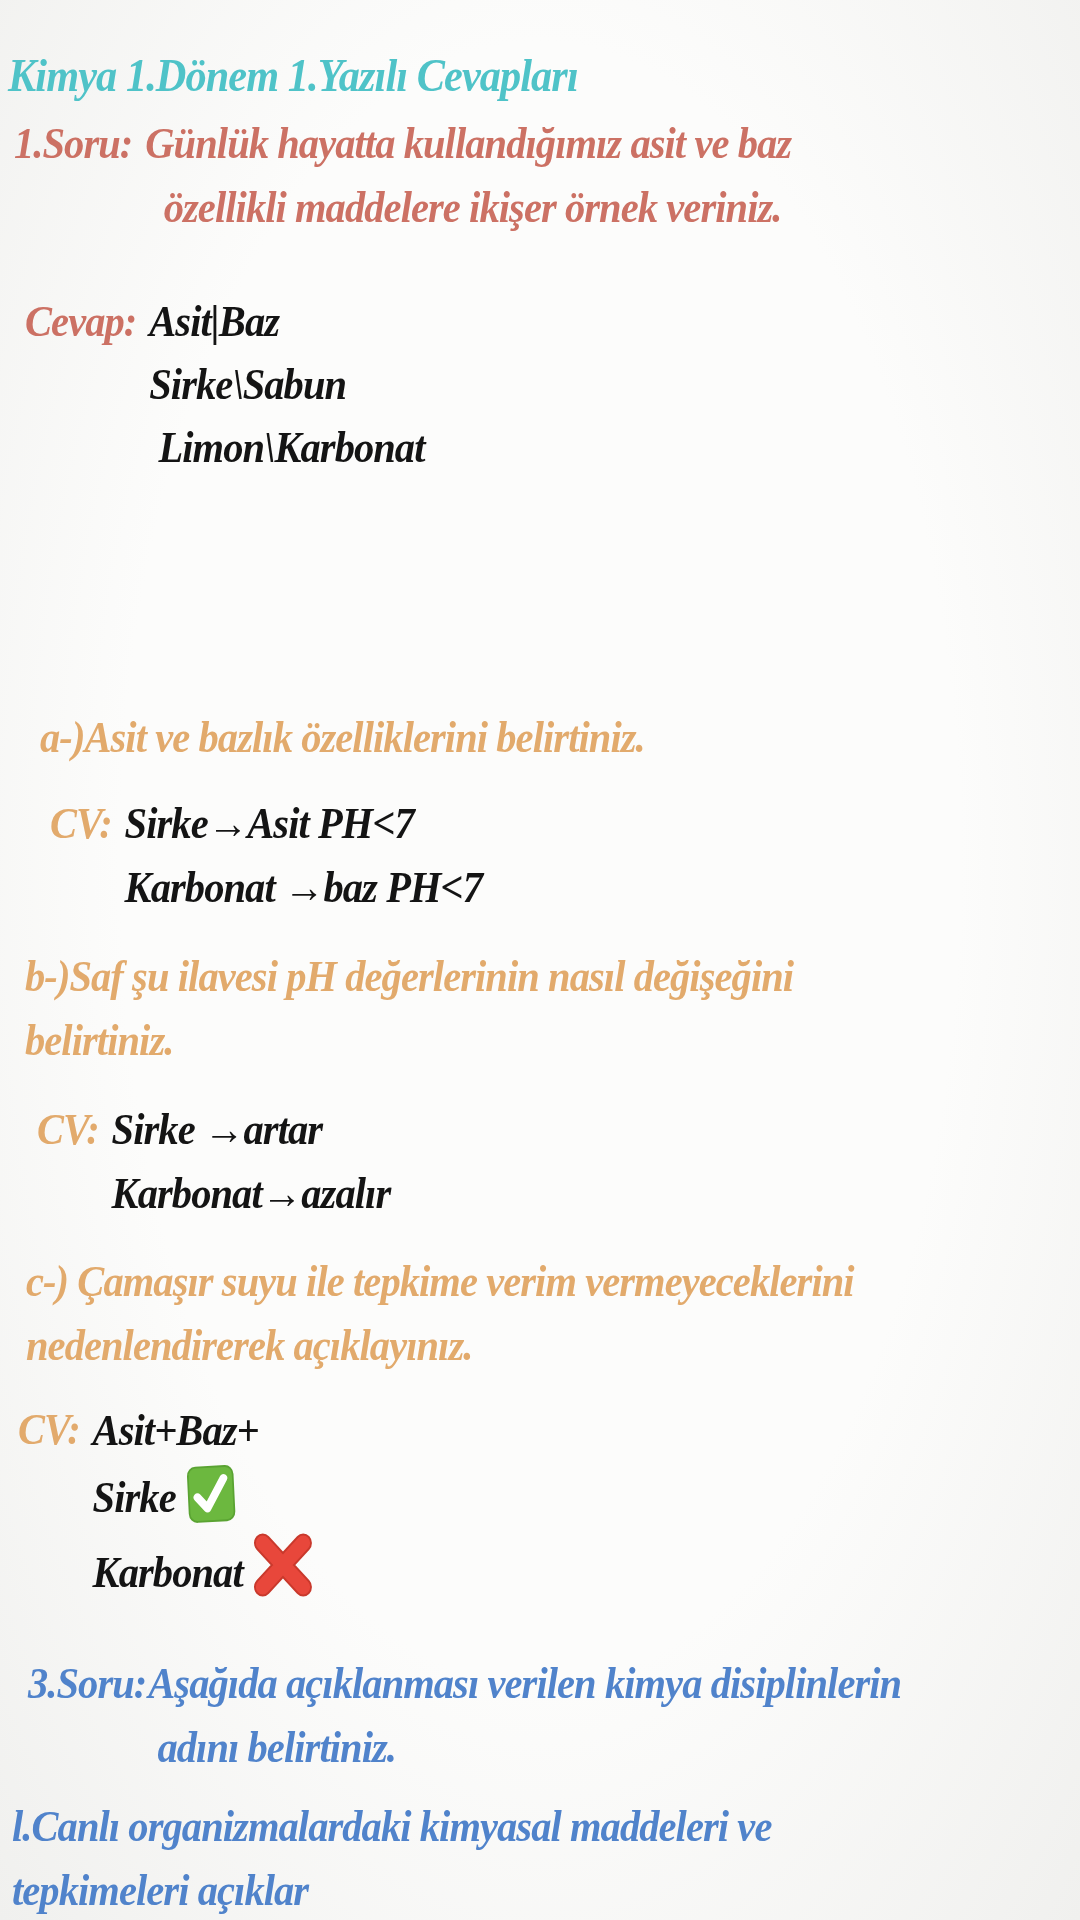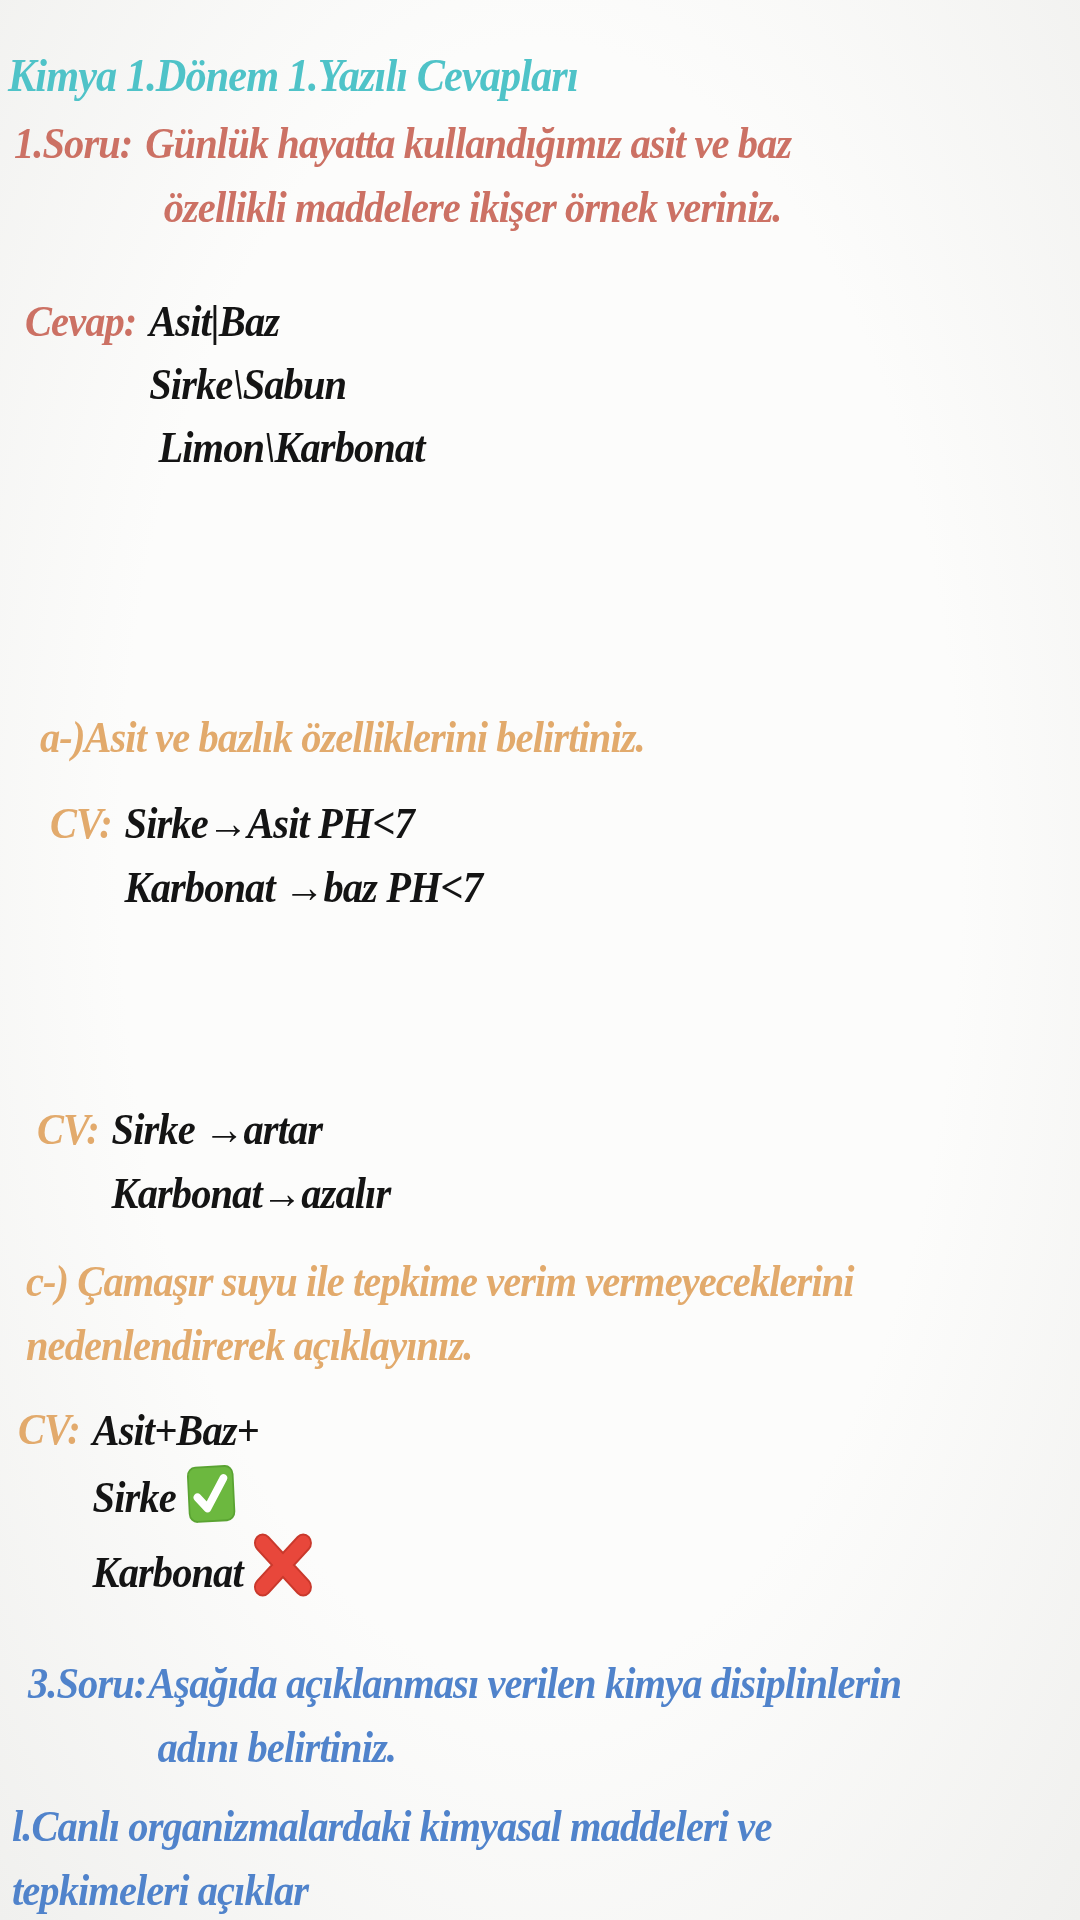--- a/index.html
+++ b/index.html
@@ -84,20 +84,28 @@
       <div class="flexrow">
         <span class="label tan">CV:</span>
         <div class="ink">
           <div>Sirke→Asit PH&lt;7</div>
           <div>Karbonat →baz PH&lt;7</div>
         </div>
       </div>
     </div>
   </div>
 
+  <div class="sec" style="top:945px;left:25px;">
+    <div class="scale">
+      <div class="tan">
+        <div>b-)Saf şu ilavesi pH değerlerinin nasıl değişeğini</div>
+        <div>belirtiniz.</div>
+      </div>
+    </div>
+  </div>
 
   <div class="sec" style="top:1098px;left:37px;">
     <div class="scale">
       <div class="flexrow">
         <span class="label tan">CV:</span>
         <div class="ink">
           <div>Sirke →artar</div>
           <div>Karbonat→azalır</div>
         </div>
       </div>

